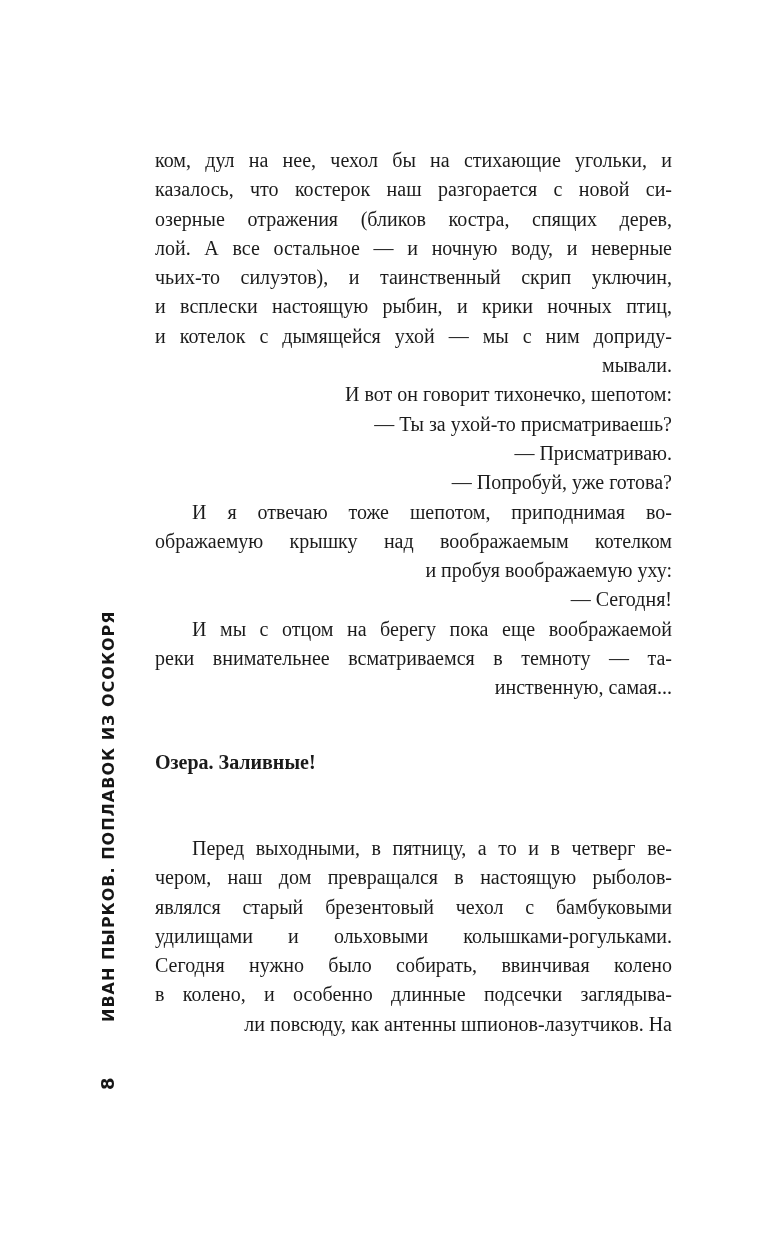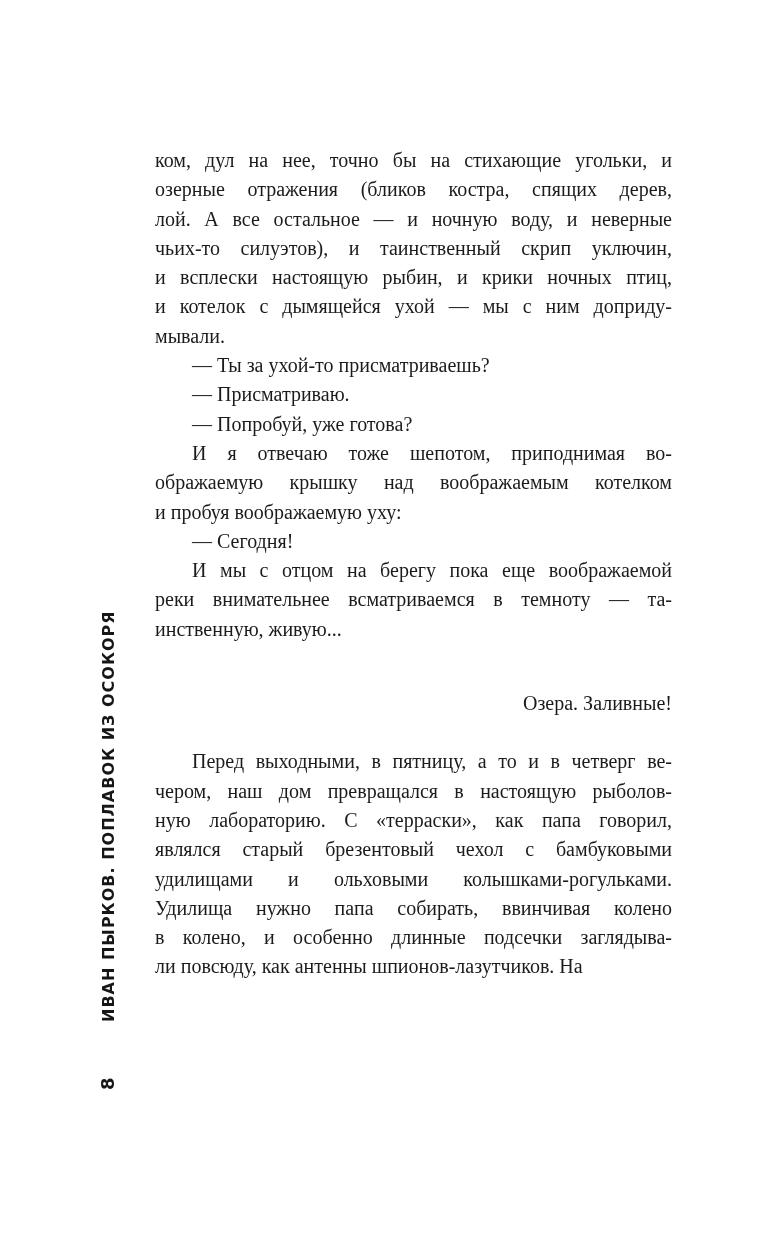--- a/index.html
+++ b/index.html
@@ -19,31 +19,31 @@
   }
   .text-block {
     position: absolute;
     left: 155px;
     top: 146px;
     width: 517px;
     font-size: 20px;
     line-height: 29.3px;
   }
   .para { margin: 0; }
-  .line { text-align: left; white-space: normal; }
+  .line { text-align: right; white-space: normal; }
   .line.just {
     text-align: justify;
     text-align-last: justify;
   }
   .line.first { padding-left: 37px; }
   .heading {
-    text-align: right;
-    font-weight: 400;
+    text-align: left;
+    font-weight: 700;
     font-size: 20px;
-    margin: 45px 0 29px 0;
+    margin: 45px 0 57px 0;
   }
   .spine {
     position: absolute;
     left: 99px;
     top: 1022px;
     transform: rotate(-90deg);
     transform-origin: 0 0;
     font-family: "DejaVu Sans", sans-serif;
     font-weight: 700;
     font-size: 16px;
@@ -64,27 +64,31 @@
   }
 </style>
 </head>
 <body>
 
 <div class="page">
   <div class="spine">ИВАН ПЫРКОВ. ПОПЛАВОК ИЗ ОСОКОРЯ</div>
   <div class="pageno">8</div>
   <div class="text-block">
       <div class="para">
-        <div class="line just">ком, дул на нее, точно бы на стихающие угольки, и</div>
+        <div class="line just">ком, дул на нее, чехол бы на стихающие угольки, и</div>
+        <div class="line just">казалось, что костерок наш разгорается с новой си-</div>
         <div class="line just">озерные отражения (бликов костра, спящих дерев,</div>
         <div class="line just">лой. А все остальное — и ночную воду, и неверные</div>
         <div class="line just">чьих-то силуэтов), и таинственный скрип уключин,</div>
         <div class="line just">и всплески настоящую рыбин, и крики ночных птиц,</div>
         <div class="line just">и котелок с дымящейся ухой — мы с ним доприду-</div>
         <div class="line">мывали.</div>
+      </div>
+      <div class="para">
+        <div class="line first">И вот он говорит тихонечко, шепотом:</div>
       </div>
       <div class="para">
         <div class="line first">— Ты за ухой-то присматриваешь?</div>
       </div>
       <div class="para">
         <div class="line first">— Присматриваю.</div>
       </div>
       <div class="para">
         <div class="line first">— Попробуй, уже готова?</div>
       </div>
@@ -92,27 +96,26 @@
         <div class="line first just">И я отвечаю тоже шепотом, приподнимая во-</div>
         <div class="line just">ображаемую крышку над воображаемым котелком</div>
         <div class="line">и пробуя воображаемую уху:</div>
       </div>
       <div class="para">
         <div class="line first">— Сегодня!</div>
       </div>
       <div class="para">
         <div class="line first just">И мы с отцом на берегу пока еще воображаемой</div>
         <div class="line just">реки внимательнее всматриваемся в темноту — та-</div>
-        <div class="line">инственную, живую...</div>
+        <div class="line">инственную, самая...</div>
       </div>
       <div class="heading">Озера. Заливные!</div>
       <div class="para">
         <div class="line first just">Перед выходными, в пятницу, а то и в четверг ве-</div>
         <div class="line just">чером, наш дом превращался в настоящую рыболов-</div>
-        <div class="line just">ную лабораторию. С «терраски», как папа говорил,</div>
         <div class="line just">являлся старый брезентовый чехол с бамбуковыми</div>
         <div class="line just">удилищами и ольховыми колышками-рогульками.</div>
-        <div class="line just">Удилища нужно папа собирать, ввинчивая колено</div>
+        <div class="line just">Сегодня нужно было собирать, ввинчивая колено</div>
         <div class="line just">в колено, и особенно длинные подсечки заглядыва-</div>
         <div class="line">ли повсюду, как антенны шпионов-лазутчиков. На</div>
       </div>
     </div>
 </div>
 
 </body></html>

